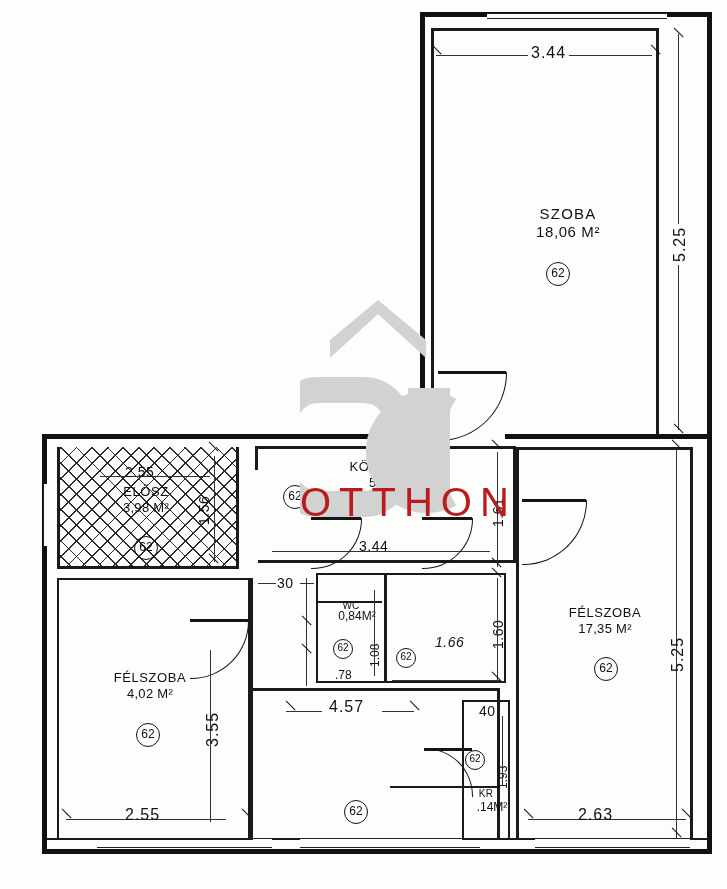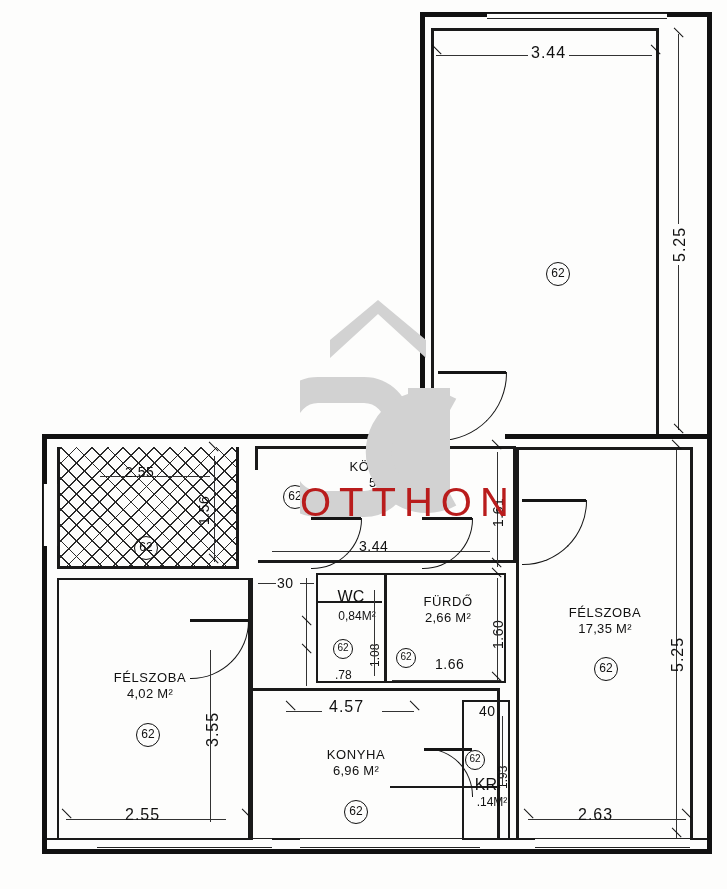--- a/index.html
+++ b/index.html
@@ -11,21 +11,21 @@
   .wall-thin{position:absolute;background:#1a1a1a;}
   .room-box{position:absolute;box-sizing:border-box;border:2px solid #1a1a1a;background:transparent;}
 
   
   .rlabel{position:absolute;text-align:center;color:#111;letter-spacing:0.5px;
           font-family:"Liberation Sans",sans-serif;white-space:nowrap;}
   .rname{font-size:15px;font-weight:500;letter-spacing:1.2px;}
   .rarea{font-size:15px;font-weight:500;letter-spacing:0.6px;margin-top:1px;}
   .rname.sm{font-size:13px;letter-spacing:0.6px;}
   .rarea.sm{font-size:13px;letter-spacing:0.3px;}
-  .rname.xs{font-size:16px;letter-spacing:0.2px;}
+  .rname.xs{font-size:10px;letter-spacing:0.2px;margin-top:12px;}
   .rarea.xs{font-size:12px;letter-spacing:0px;padding-left:12px;}
 
   .badge{width:22px;height:22px;border:1.6px solid #111;border-radius:50%;
          font-size:12px;line-height:20px;text-align:center;color:#111;
          display:inline-block;background:transparent;font-family:"Liberation Sans",sans-serif;}
   .badge.sm{width:18px;height:18px;line-height:16px;font-size:10px;}
   .badge-wrap{position:absolute;}
 
   
   .dim{position:absolute;font-size:16px;color:#111;letter-spacing:1px;
@@ -69,20 +69,24 @@
 
   <div class="wall" style="left:420px;top:12px;width:292px;height:5px;"></div>
   <div class="win" style="left:487px;top:13px;width:180px;height:4px;"></div>
   <div class="wall" style="left:707px;top:12px;width:5px;height:424px;"></div>
   <div class="wall" style="left:420px;top:12px;width:5px;height:424px;"></div>
 
   <div class="wall-thin" style="left:431px;top:28px;width:3px;height:408px;"></div>
   <div class="wall-thin" style="left:431px;top:28px;width:227px;height:3px;"></div>
   <div class="wall-thin" style="left:656px;top:28px;width:3px;height:408px;"></div>
 
+  <div class="rlabel" style="left:488px;top:205px;width:160px;">
+    <div class="rname">SZOBA</div>
+    <div class="rarea">18,06 M²</div>
+  </div>
   <div class="badge-wrap" style="left:546px;top:262px;">
     <span class="badge">62</span>
   </div>
 
   <div class="dline" style="left:436px;top:55px;width:216px;"></div>
   <div class="dim" style="left:528px;top:44px;">3.44</div>
   <div class="tick" style="left:430px;top:49px;"></div>
   <div class="tick" style="left:649px;top:49px;"></div>
 
   <div class="dlinev" style="left:678px;top:34px;height:396px;"></div>
@@ -100,20 +104,24 @@
   <div class="win" style="left:97px;top:838px;width:175px;height:8px;"></div>
   <div class="win" style="left:300px;top:838px;width:180px;height:8px;"></div>
   <div class="win" style="left:535px;top:838px;width:155px;height:8px;"></div>
 
   <div class="hatch" style="left:57px;top:447px;width:179px;height:122px;"></div>
   <div class="wall-thin" style="left:236px;top:447px;width:3px;height:122px;"></div>
   <div class="wall-thin" style="left:57px;top:566px;width:182px;height:3px;"></div>
   <div class="wall-thin" style="left:57px;top:447px;width:3px;height:122px;"></div>
   <div class="winv" style="left:43px;top:484px;width:13px;height:62px;"></div>
 
+  <div class="rlabel" style="left:76px;top:484px;width:140px;">
+    <div class="rname sm">ELŐSZ</div>
+    <div class="rarea sm">3,98 M²</div>
+  </div>
   <div class="badge-wrap" style="left:134px;top:536px;">
     <span class="badge">62</span>
   </div>
 
   <div class="dline" style="left:100px;top:476px;width:110px;"></div>
   <div class="dim s" style="left:122px;top:464px;background:transparent;">2.55</div>
   <div class="dim s vert" style="left:196px;top:528px;background:transparent;">1.56</div>
   <div class="dlinev" style="left:214px;top:456px;height:106px;"></div>
   <div class="tick" style="left:207px;top:446px;"></div>
   <div class="tick" style="left:207px;top:558px;"></div>
@@ -158,37 +166,33 @@
   <div class="rlabel" style="left:320px;top:588px;width:62px;">
     <div class="rname xs">WC</div>
   </div>
   <div class="rlabel" style="left:318px;top:608px;width:66px;">
     <div class="rarea xs">0,84M²</div>
   </div>
   <div class="badge-wrap" style="left:333px;top:637px;">
     <span class="badge sm">62</span>
   </div>
 
-  <div class="rlabel" style="left:392px;top:594px;width:112px;">
-    <div class="rname sm">FÜRDŐ</div>
-    <div class="rarea sm">2,66 M²</div>
-  </div>
   <div class="badge-wrap" style="left:396px;top:646px;">
     <span class="badge sm">62</span>
   </div>
 
   <div class="dim s" style="left:274px;top:575px;background:transparent;">30</div>
   <div class="dline" style="left:258px;top:583px;width:18px;"></div>
   <div class="dline" style="left:300px;top:583px;width:14px;"></div>
 
   <div class="dim xs" style="left:334px;top:668px;background:transparent;">.78</div>
   <div class="dim xs vert" style="left:368px;top:668px;background:transparent;">1.08</div>
   <div class="dlinev" style="left:374px;top:590px;height:86px;"></div>
 
-  <div class="dim s" style="left:432px;top:656px;background:transparent;">1.66</div>
+  <div class="dim s" style="left:432px;top:634px;background:transparent;font-style:italic;">1.66</div>
   <div class="dline" style="left:392px;top:680px;width:108px;"></div>
 
   <div class="dim s vert" style="left:490px;top:652px;background:transparent;">1.60</div>
   <div class="dlinev" style="left:497px;top:578px;height:102px;"></div>
   <div class="tick" style="left:490px;top:572px;"></div>
   <div class="tick" style="left:490px;top:676px;"></div>
 
   <div class="dim" style="left:326px;top:698px;background:transparent;">4.57</div>
   <div class="dline" style="left:286px;top:711px;width:36px;"></div>
   <div class="dline" style="left:382px;top:711px;width:32px;"></div>
@@ -217,24 +221,20 @@
   <div class="tick" style="left:240px;top:813px;"></div>
 
   <div class="dlinev" style="left:210px;top:650px;height:172px;"></div>
   <div class="dim vert" style="left:204px;top:750px;background:transparent;">3.55</div>
 
   <div class="wall-thin" style="left:250px;top:578px;width:3px;height:262px;"></div>
   <div class="wall-thin" style="left:250px;top:688px;width:250px;height:3px;"></div>
   <div class="wall-thin" style="left:497px;top:688px;width:3px;height:152px;"></div>
   <div class="wall-thin" style="left:390px;top:786px;width:110px;height:2px;"></div>
 
-  <div class="rlabel" style="left:290px;top:747px;width:132px;">
-    <div class="rname sm">KONYHA</div>
-    <div class="rarea sm">6,96 M²</div>
-  </div>
   <div class="badge-wrap" style="left:344px;top:800px;">
     <span class="badge">62</span>
   </div>
 
   <div class="door door-tr" style="left:424px;top:748px;width:48px;height:48px;border-radius:0 48px 0 0;"></div>
   <div class="leaf" style="left:424px;top:748px;width:48px;height:2.5px;"></div>
 
   <div class="room-box" style="left:462px;top:700px;width:48px;height:140px;"></div>
   <div class="rlabel" style="left:462px;top:776px;width:48px;">
     <div class="rname xs">KR</div>

